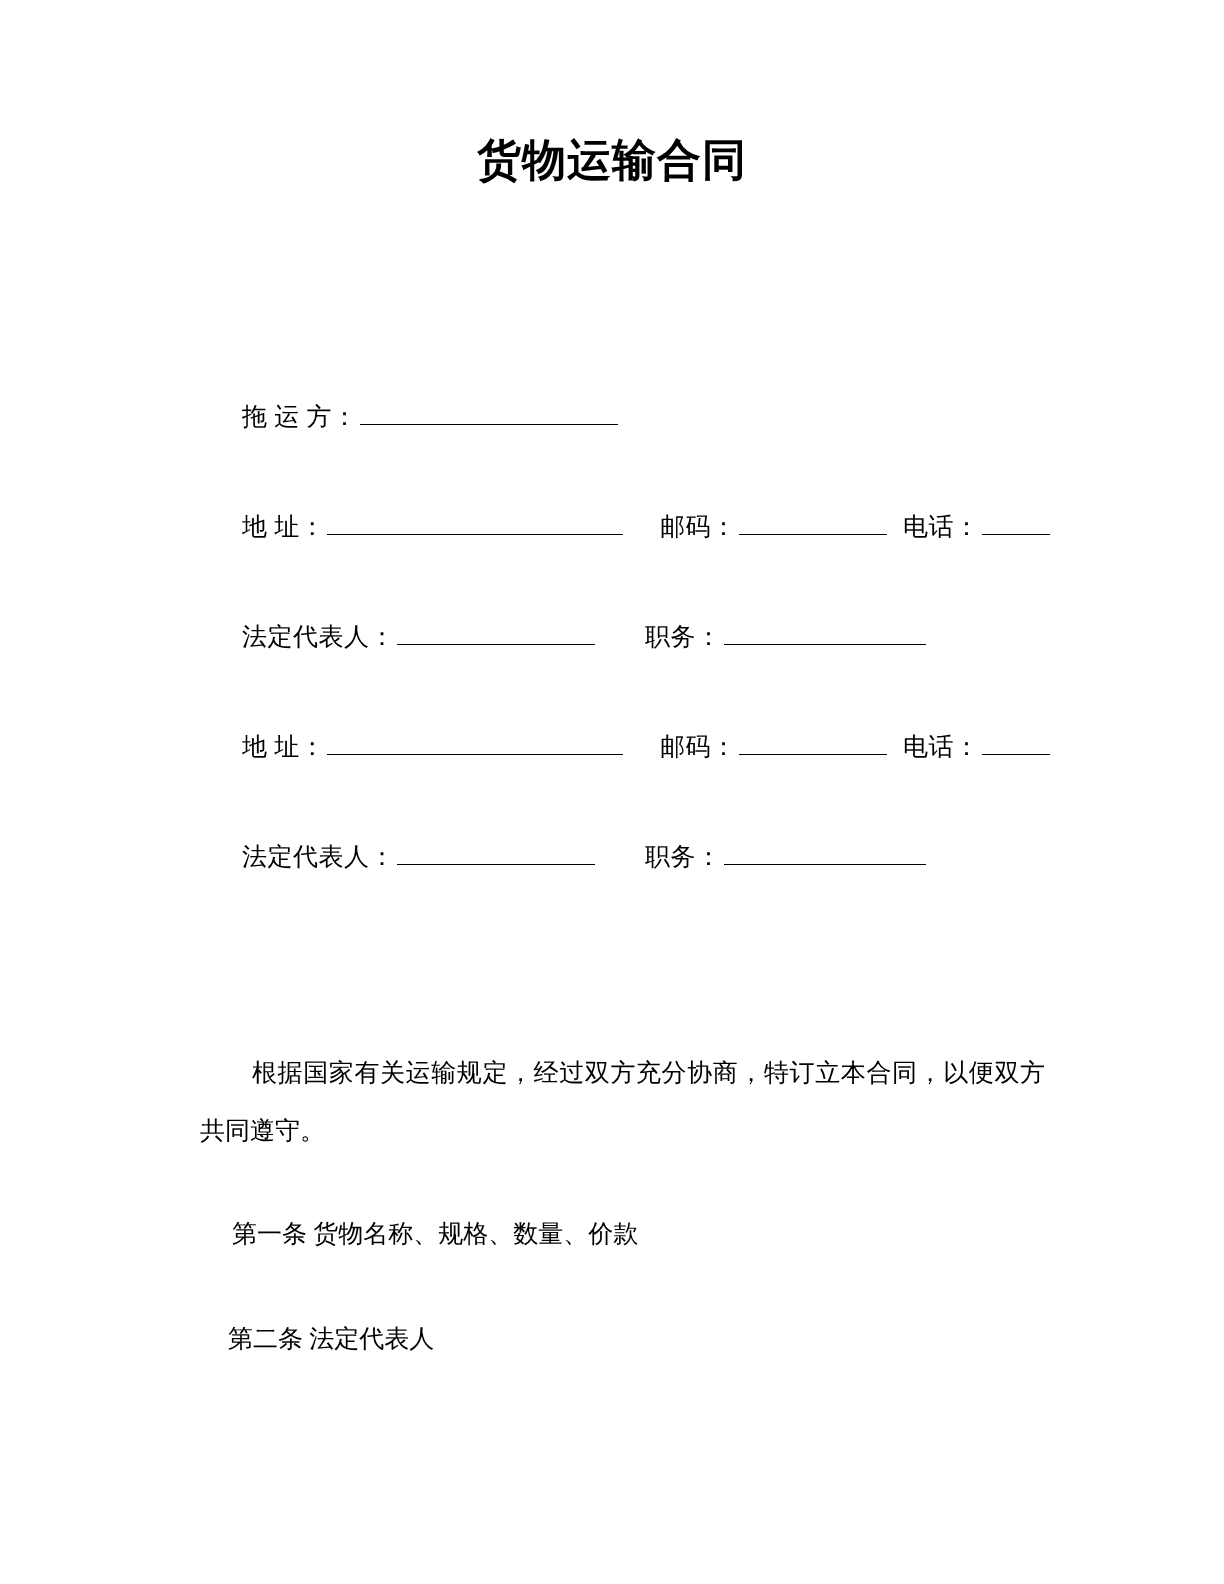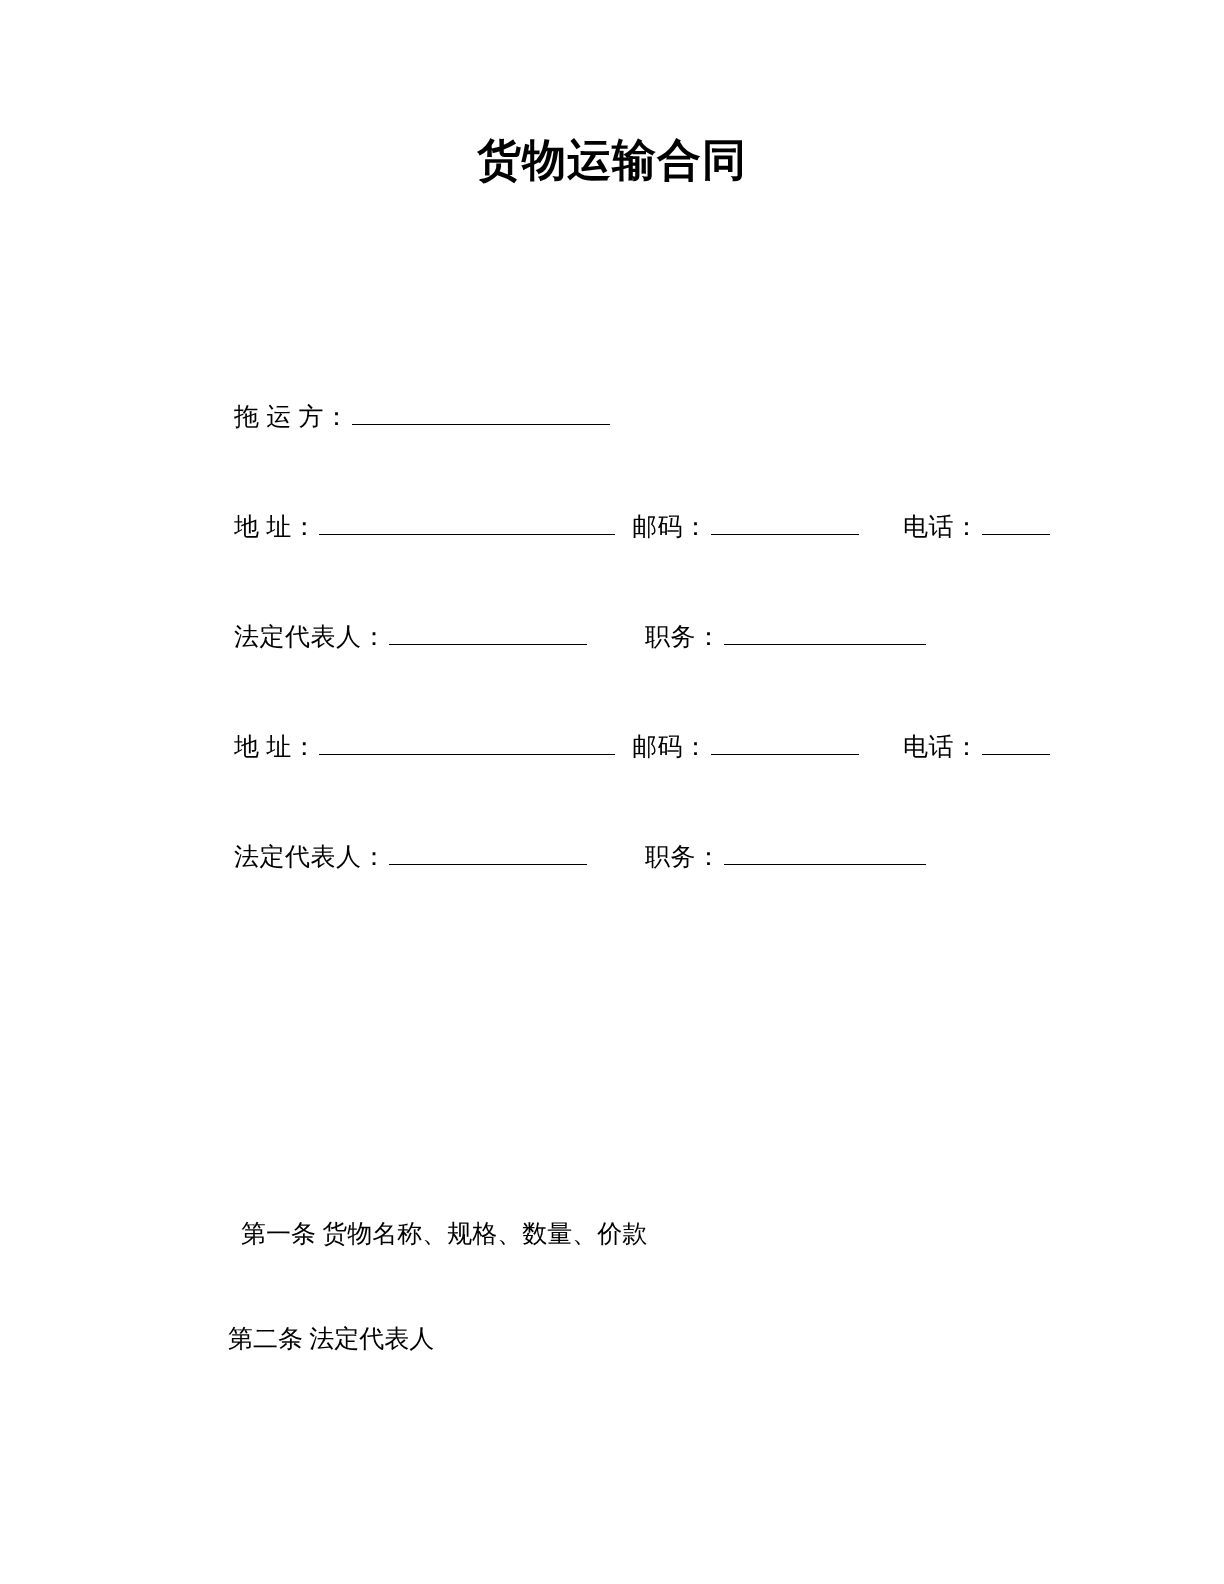--- a/index.html
+++ b/index.html
@@ -70,22 +70,22 @@
   
   .w-party   { width: 258px; }
   .w-party2  { width: 246px; }
   .w-addr    { width: 296px; }
   .w-zip     { width: 148px; }
   .w-tel     { width: 68px;  }
   .w-rep     { width: 198px; }
   .w-title   { width: 202px; }
 
   
-  .col-a { position: absolute; left: 6px;   top: 0; }
-  .col-b { position: absolute; left: 404px; top: 0; text-decoration: underline; }
+  .col-a { position: absolute; left: 14px;   top: 0; }
+  .col-b { position: absolute; left: 432px; top: 0; text-decoration: underline; }
   .col-c { position: absolute; left: 675px; top: 0; text-align: right; }
   .col-b2 { position: absolute; left: 417px; top: 0; text-align: right; }
 
   
   .body-block {
     position: absolute;
     top: 1044px;
     left: 200px;
     width: 845px;
   }
@@ -97,21 +97,21 @@
     text-indent: 52px;
     margin: 0;
   }
   .clause {
     font-size: 25px;
     line-height: 36px;
     margin: 0;
     text-indent: 28px;
     white-space: nowrap;
   }
-  .clause-1 { position: absolute; top: 1216px; left: 213px; }
+  .clause-1 { position: absolute; top: 1216px; left: 204px; }
   .clause-2 { position: absolute; top: 1321px; left: 200px; }
 </style>
 </head>
 <body>
 
 <div class="page">
 
   <div class="doc-title">货物运输合同</div>
 
   <div class="form-block">
@@ -160,18 +160,21 @@
       <span class="col-a field">
         <span class="field-label">法定代表人：</span><span class="blank w-rep"></span>
       </span>
       <span class="col-b2 field">
         <span class="field-label">职务：</span><span class="blank w-title"></span>
       </span>
     </div>
 
   </div>
 
+  <div class="body-block">
+    <p class="para">根据国家有关运输规定，经过双方充分协商，特订立本合同，以便双方共同遵守。</p>
+  </div>
 
   <p class="clause clause-1">第一条  货物名称、规格、数量、价款</p>
 
   <p class="clause clause-2">第二条  法定代表人</p>
 
 </div>
 
 </body></html>

